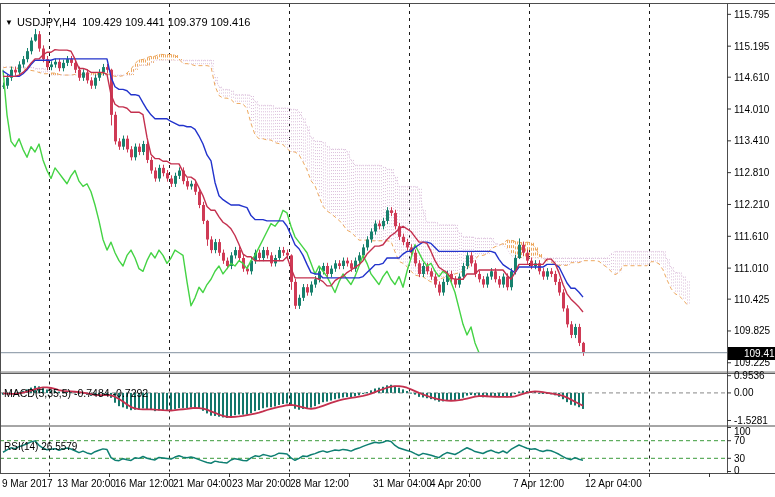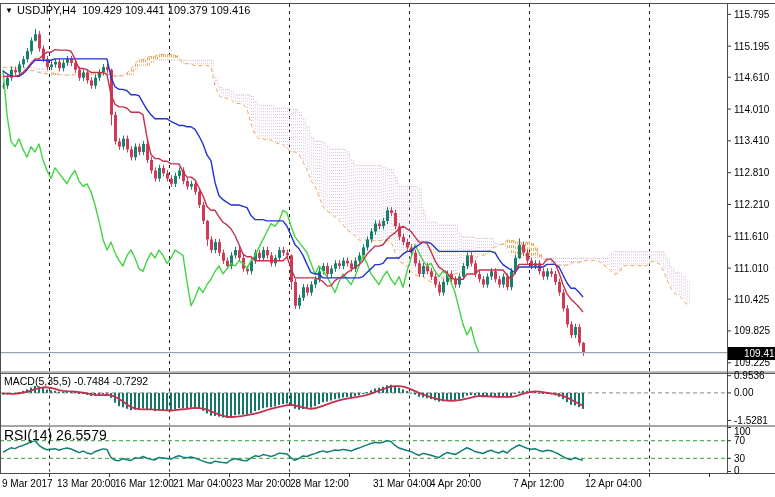--- a/index.html
+++ b/index.html
@@ -3,26 +3,26 @@
 <meta charset="utf-8">
 <style>
   html,body{margin:0;padding:0;background:#e8e8e8;}
   .chart-window{
     position:relative;width:775px;height:497px;background:#ffffff;
     font-family:"Liberation Sans",sans-serif;overflow:hidden;
   }
   .chart-window svg{position:absolute;left:0;top:0;}
   .overlay-label{
     position:absolute;color:#000;font-size:11px;line-height:12px;
-    white-space:pre;pointer-events:none;font-family:"Liberation Sans",sans-serif;
+    white-space:pre;pointer-events:none;font-family:"Liberation Sans",sans-serif;margin-top:12px;
   }
   .title-label{left:5px;top:4px;font-size:11px;}
   .title-label .dd{font-size:8px;vertical-align:1px;margin-right:4px;}
   .macd-label{left:4px;top:375px;font-size:10.5px;}
-  .rsi-label{left:4px;top:429px;font-size:14px;}
+  .rsi-label{left:4px;top:429px;font-size:10px;}
   .price-badge{
     position:absolute;left:728px;top:347px;width:47px;height:13px;
     background:#000;color:#fff;font-size:10px;line-height:13px;padding-left:16px;
     box-sizing:border-box;font-family:"Liberation Sans",sans-serif;
   }
 </style>
 </head>
 <body>
 
 <div class="chart-window">

